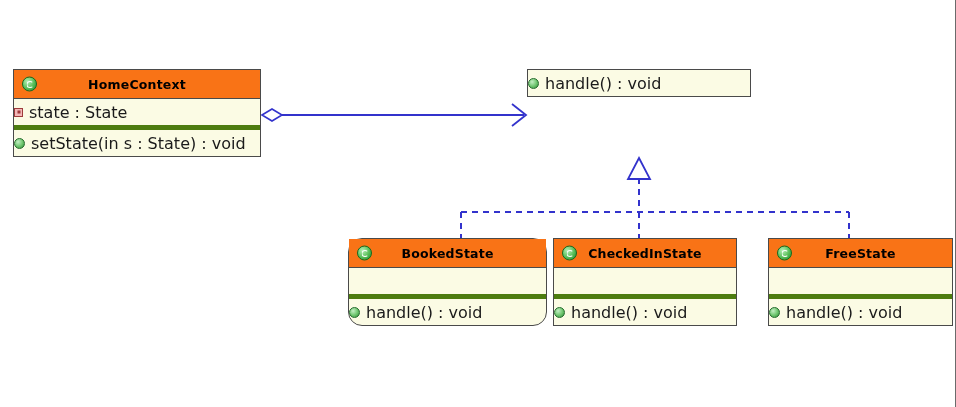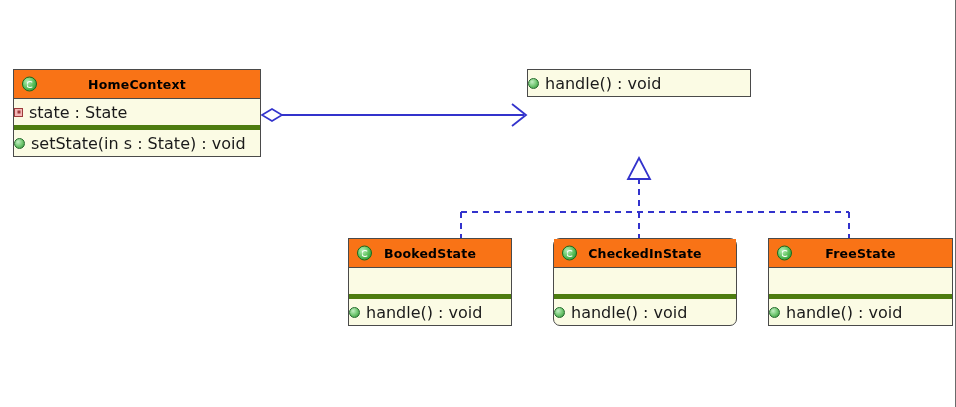--- a/index.html
+++ b/index.html
@@ -211,39 +211,39 @@
 
   <div class="uml-class" style="left:527px; top:69px; width:224px;">
     <div class="uml-section first">
       <div class="uml-row">
         <span class="ico ico-method"></span>
         <span class="row-label">handle() : void</span>
       </div>
     </div>
   </div>
 
-  <div class="uml-class" style="left:348px; top:238px; width:164px;">
+  <div class="uml-class" style="left:348px; top:238px; width:199px;border-radius:14px;">
     <div class="uml-header">
       <div class="hdr-row">
         <span class="ico-class"></span>
         <span class="uml-name">BookedState</span>
       </div>
     </div>
     <div class="uml-section first">
       <div class="uml-empty"></div>
     </div>
     <div class="uml-section">
       <div class="uml-row">
         <span class="ico ico-method"></span>
         <span class="row-label">handle() : void</span>
       </div>
     </div>
   </div>
 
-  <div class="uml-class" style="left:553px; top:238px; width:184px;border-radius:7px;">
+  <div class="uml-class" style="left:553px; top:238px; width:184px;">
     <div class="uml-header">
       <div class="hdr-row">
         <span class="ico-class"></span>
         <span class="uml-name">CheckedInState</span>
       </div>
     </div>
     <div class="uml-section first">
       <div class="uml-empty"></div>
     </div>
     <div class="uml-section">

